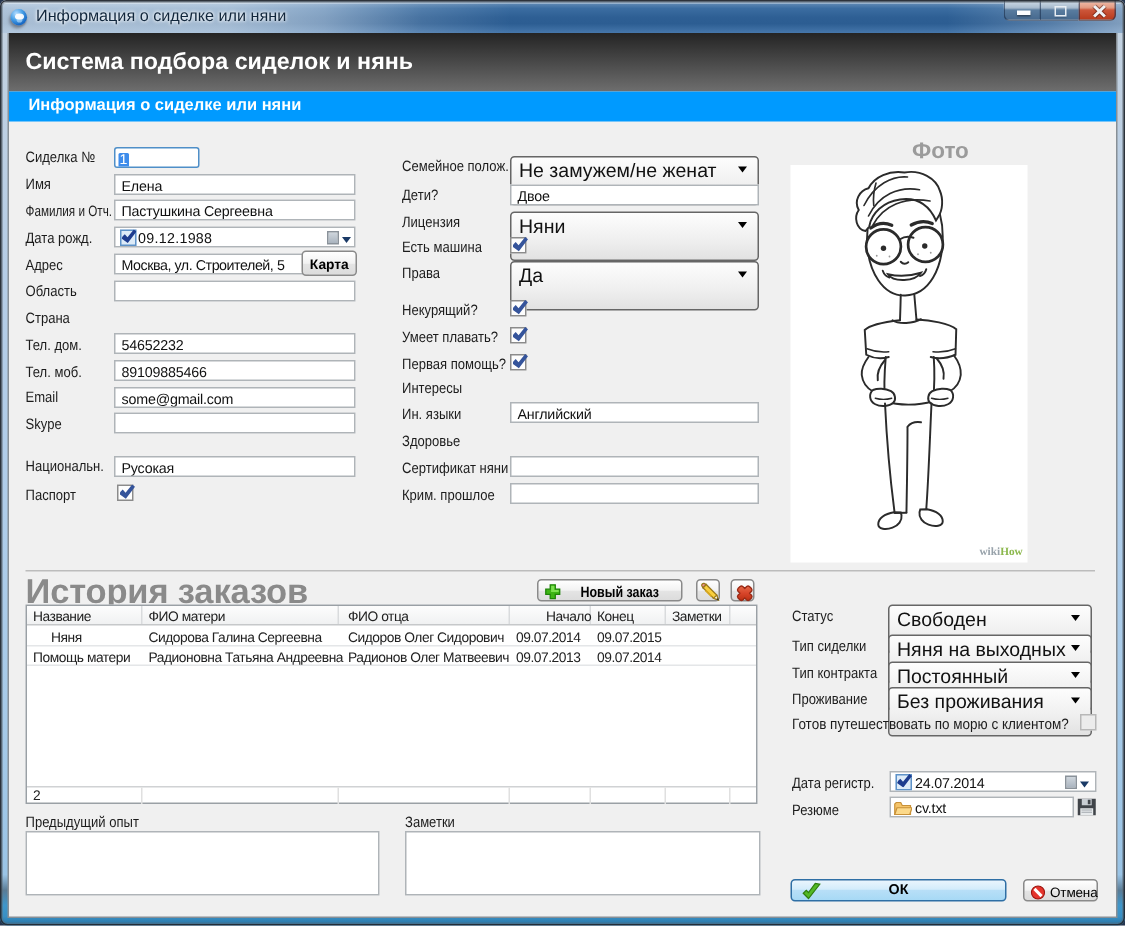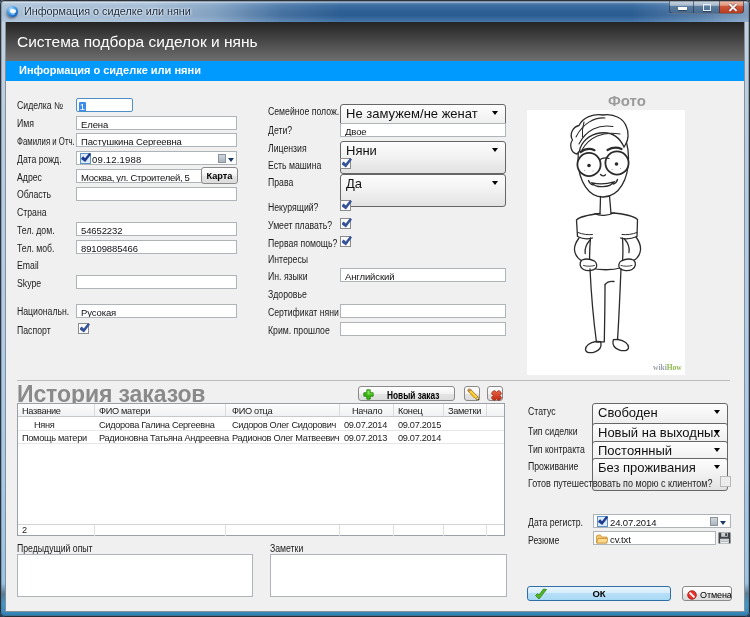--- a/index.html
+++ b/index.html
@@ -22,21 +22,21 @@
 .caps{position:absolute;left:669px;top:0;width:75px;height:15px;z-index:5}
 .cap{position:absolute;top:0;height:14px;width:25px;border:1px solid rgba(25,45,75,.6);border-top:none;
  background:linear-gradient(180deg,#d3dee9 0%,#a9bccf 40%,#8ba2ba 45%,#5a7da0 50%,#46698e 100%)}
 .cap.mn{left:0;border-radius:0 0 0 4px}
 .cap.mx{left:25px;border-left:none;border-right:none}
 .cap.cl{left:50px;border-radius:0 0 4px 0;
  background:linear-gradient(180deg,#f3c3b1 0%,#e29a82 40%,#cd573b 50%,#b83a1d 100%)}
 .client{position:absolute;left:6px;top:22px;width:738px;height:589px;background:#f0f0f0;box-shadow:0 0 0 1px #878f96}
 .lay{position:absolute;left:0;top:0;width:750px;height:617px;font-size:9.5px}
 .hdr{position:absolute;left:6px;top:22px;width:738px;height:39px;background:linear-gradient(180deg,#242424 0%,#6e6e6e 100%)}
-.hdr span{position:absolute;left:11px;top:11px;font-size:15.5px;font-weight:normal;color:#fff}
+.hdr span{position:absolute;left:11px;top:11px;font-size:15.5px;font-weight:bold;color:#fff}
 .blue{position:absolute;left:6px;top:61px;width:738px;height:20px;background:#009aff}
 .blue span{position:absolute;left:13px;top:3px;font-size:11px;font-weight:bold;color:#fff}
 .lb{position:absolute;font-size:10px;transform:scaleX(.87);transform-origin:0 0;color:#1c1c1c;white-space:nowrap}
 .in{position:absolute;background:#fff;border:1px solid #afb4b8;font-size:9.5px;letter-spacing:-.12px;color:#111;padding:2px 0 0 4px;white-space:nowrap;overflow:hidden;height:14px;width:161px;left:76px}
 .cmb{position:absolute;border:1px solid #666;border-radius:3px;background:linear-gradient(180deg,#fdfdfd 0%,#f0f0f0 55%,#e2e2e2 100%);font-size:13px;color:#111;padding:1px 0 0 5px;white-space:nowrap;height:33px}
 .cmb:after{content:"";position:absolute;right:7px;top:6px;border:3.5px solid transparent;border-top:4.5px solid #000}
 .flatcmb{position:absolute;background:#fff;border:1px solid #b6babd;font-size:9.5px;color:#111;padding:2px 0 0 4px;height:14px}
 .flatcmb:after{content:"";position:absolute;right:6px;top:5px;border:3.5px solid transparent;border-top:4.5px solid #000}
 .cb{position:absolute;width:11px;height:11px;background:#fdfdfd;border:1px solid #8b8b8b}
 .cb.chk:after{content:"";position:absolute;left:.5px;top:-2px;width:10.5px;height:10.5px;background:#35549b;clip-path:polygon(8% 55%,22% 42%,40% 62%,82% 10%,100% 24%,42% 100%,0% 70%)}
@@ -96,20 +96,21 @@
     <div class="in" style="top:169px;width:130px;letter-spacing:-.3px">Москва, ул. Строителей, 5</div>
     <div class="btn" style="left:201px;top:167px;width:37px;height:17px;font-weight:bold;padding-top:3px;font-size:9.2px">Карта</div>
     <div class="lb" style="left:17px;top:189px">Область</div>
     <div class="in" style="top:187px"></div>
     <div class="lb" style="left:17px;top:207px">Страна</div>
     <div class="lb" style="left:17px;top:225px">Тел. дом.</div>
     <div class="in" style="top:222px">54652232</div>
     <div class="lb" style="left:17px;top:243px">Тел. моб.</div>
     <div class="in" style="top:240px">89109885466</div>
     <div class="lb" style="left:17px;top:260px">Email</div>
+    <div class="in" style="top:258px">some@gmail.com</div>
     <div class="lb" style="left:17px;top:278px">Skype</div>
     <div class="in" style="top:275px"></div>
     <div class="lb" style="left:17px;top:306px">Национальн.</div>
     <div class="in" style="top:304px">Русокая</div>
     <div class="lb" style="left:17px;top:325px">Паспорт</div>
     <div class="cb chk" style="left:78px;top:323px"></div>
     <div class="lb" style="left:268px;top:106px">Семейное полож.</div>
     <div class="cmb" style="left:340px;top:104px;width:166px">Не замужем/не женат</div>
     <div class="lb" style="left:268px;top:125px">Дети?</div>
     <div class="in" style="left:340px;top:123px;width:166px">Двое</div>
@@ -225,21 +226,21 @@
       <div class="thead">
         <div class="tc" style="left:0;width:77px"></div>
         <div class="tc" style="left:77px;width:131px"></div>
         <div class="tc" style="left:208px;width:114px"></div>
         <div class="tc" style="left:322px;width:54px"></div>
         <div class="tc" style="left:376px;width:50px"></div>
         <div class="tc" style="left:426px;width:43px"></div>
         <div class="ct" style="left:4px">Название</div>
         <div class="ct" style="left:81px">ФИО матери</div>
         <div class="ct" style="left:214px">ФИО отца</div>
-        <div class="ct" style="left:334px">Начало</div>
+        <div class="ct" style="left:346px">Начало</div>
         <div class="ct" style="left:380px">Конец</div>
         <div class="ct" style="left:430px">Заметки</div>
       </div>
       <div class="trow" style="top:14px">
         <div class="ct" style="left:16px">Няня</div>
         <div class="ct" style="left:81px">Сидорова Галина Сергеевна</div>
         <div class="ct" style="left:214px">Сидоров Олег Сидорович</div>
         <div class="ct" style="left:326px">09.07.2014</div>
         <div class="ct" style="left:380px">09.07.2015</div>
       </div>
@@ -256,21 +257,21 @@
         <div class="tc" style="left:208px;width:114px;border-right:1px solid #e0e0e0"></div>
         <div class="tc" style="left:322px;width:54px;border-right:1px solid #e0e0e0"></div>
         <div class="tc" style="left:376px;width:50px;border-right:1px solid #e0e0e0"></div>
         <div class="tc" style="left:426px;width:43px;border-right:1px solid #e0e0e0"></div>
         <div class="ct" style="left:4px;top:0">2</div>
       </div>
     </div>
     <div class="lb" style="left:528px;top:406px">Статус</div>
     <div class="cmb" style="left:592px;top:403px;width:136px">Свободен</div>
     <div class="lb" style="left:528px;top:426px">Тип сиделки</div>
-    <div class="cmb" style="left:592px;top:423px;width:136px">Новый на выходных</div>
+    <div class="cmb" style="left:592px;top:423px;width:136px">Няня на выходных</div>
     <div class="lb" style="left:528px;top:444px">Тип контракта</div>
     <div class="cmb" style="left:592px;top:441px;width:136px">Постоянный</div>
     <div class="lb" style="left:528px;top:461px">Проживание</div>
     <div class="cmb" style="left:592px;top:458px;width:136px">Без проживания</div>
     <div class="lb" style="left:528px;top:478px;transform:scaleX(.9)">Готов путешествовать по морю с клиентом?</div>
     <div class="cb" style="left:720px;top:476px;border-color:#b8b8b8;background:#ececec"></div>
     <div class="lb" style="left:528px;top:517px">Дата регистр.</div>
     <div class="in" style="left:593px;top:514px;width:138px;padding-left:0">
       <span class="dcb" style="left:3px;top:1px"></span>
       <span style="position:absolute;left:16px;top:2px">24.07.2014</span>

